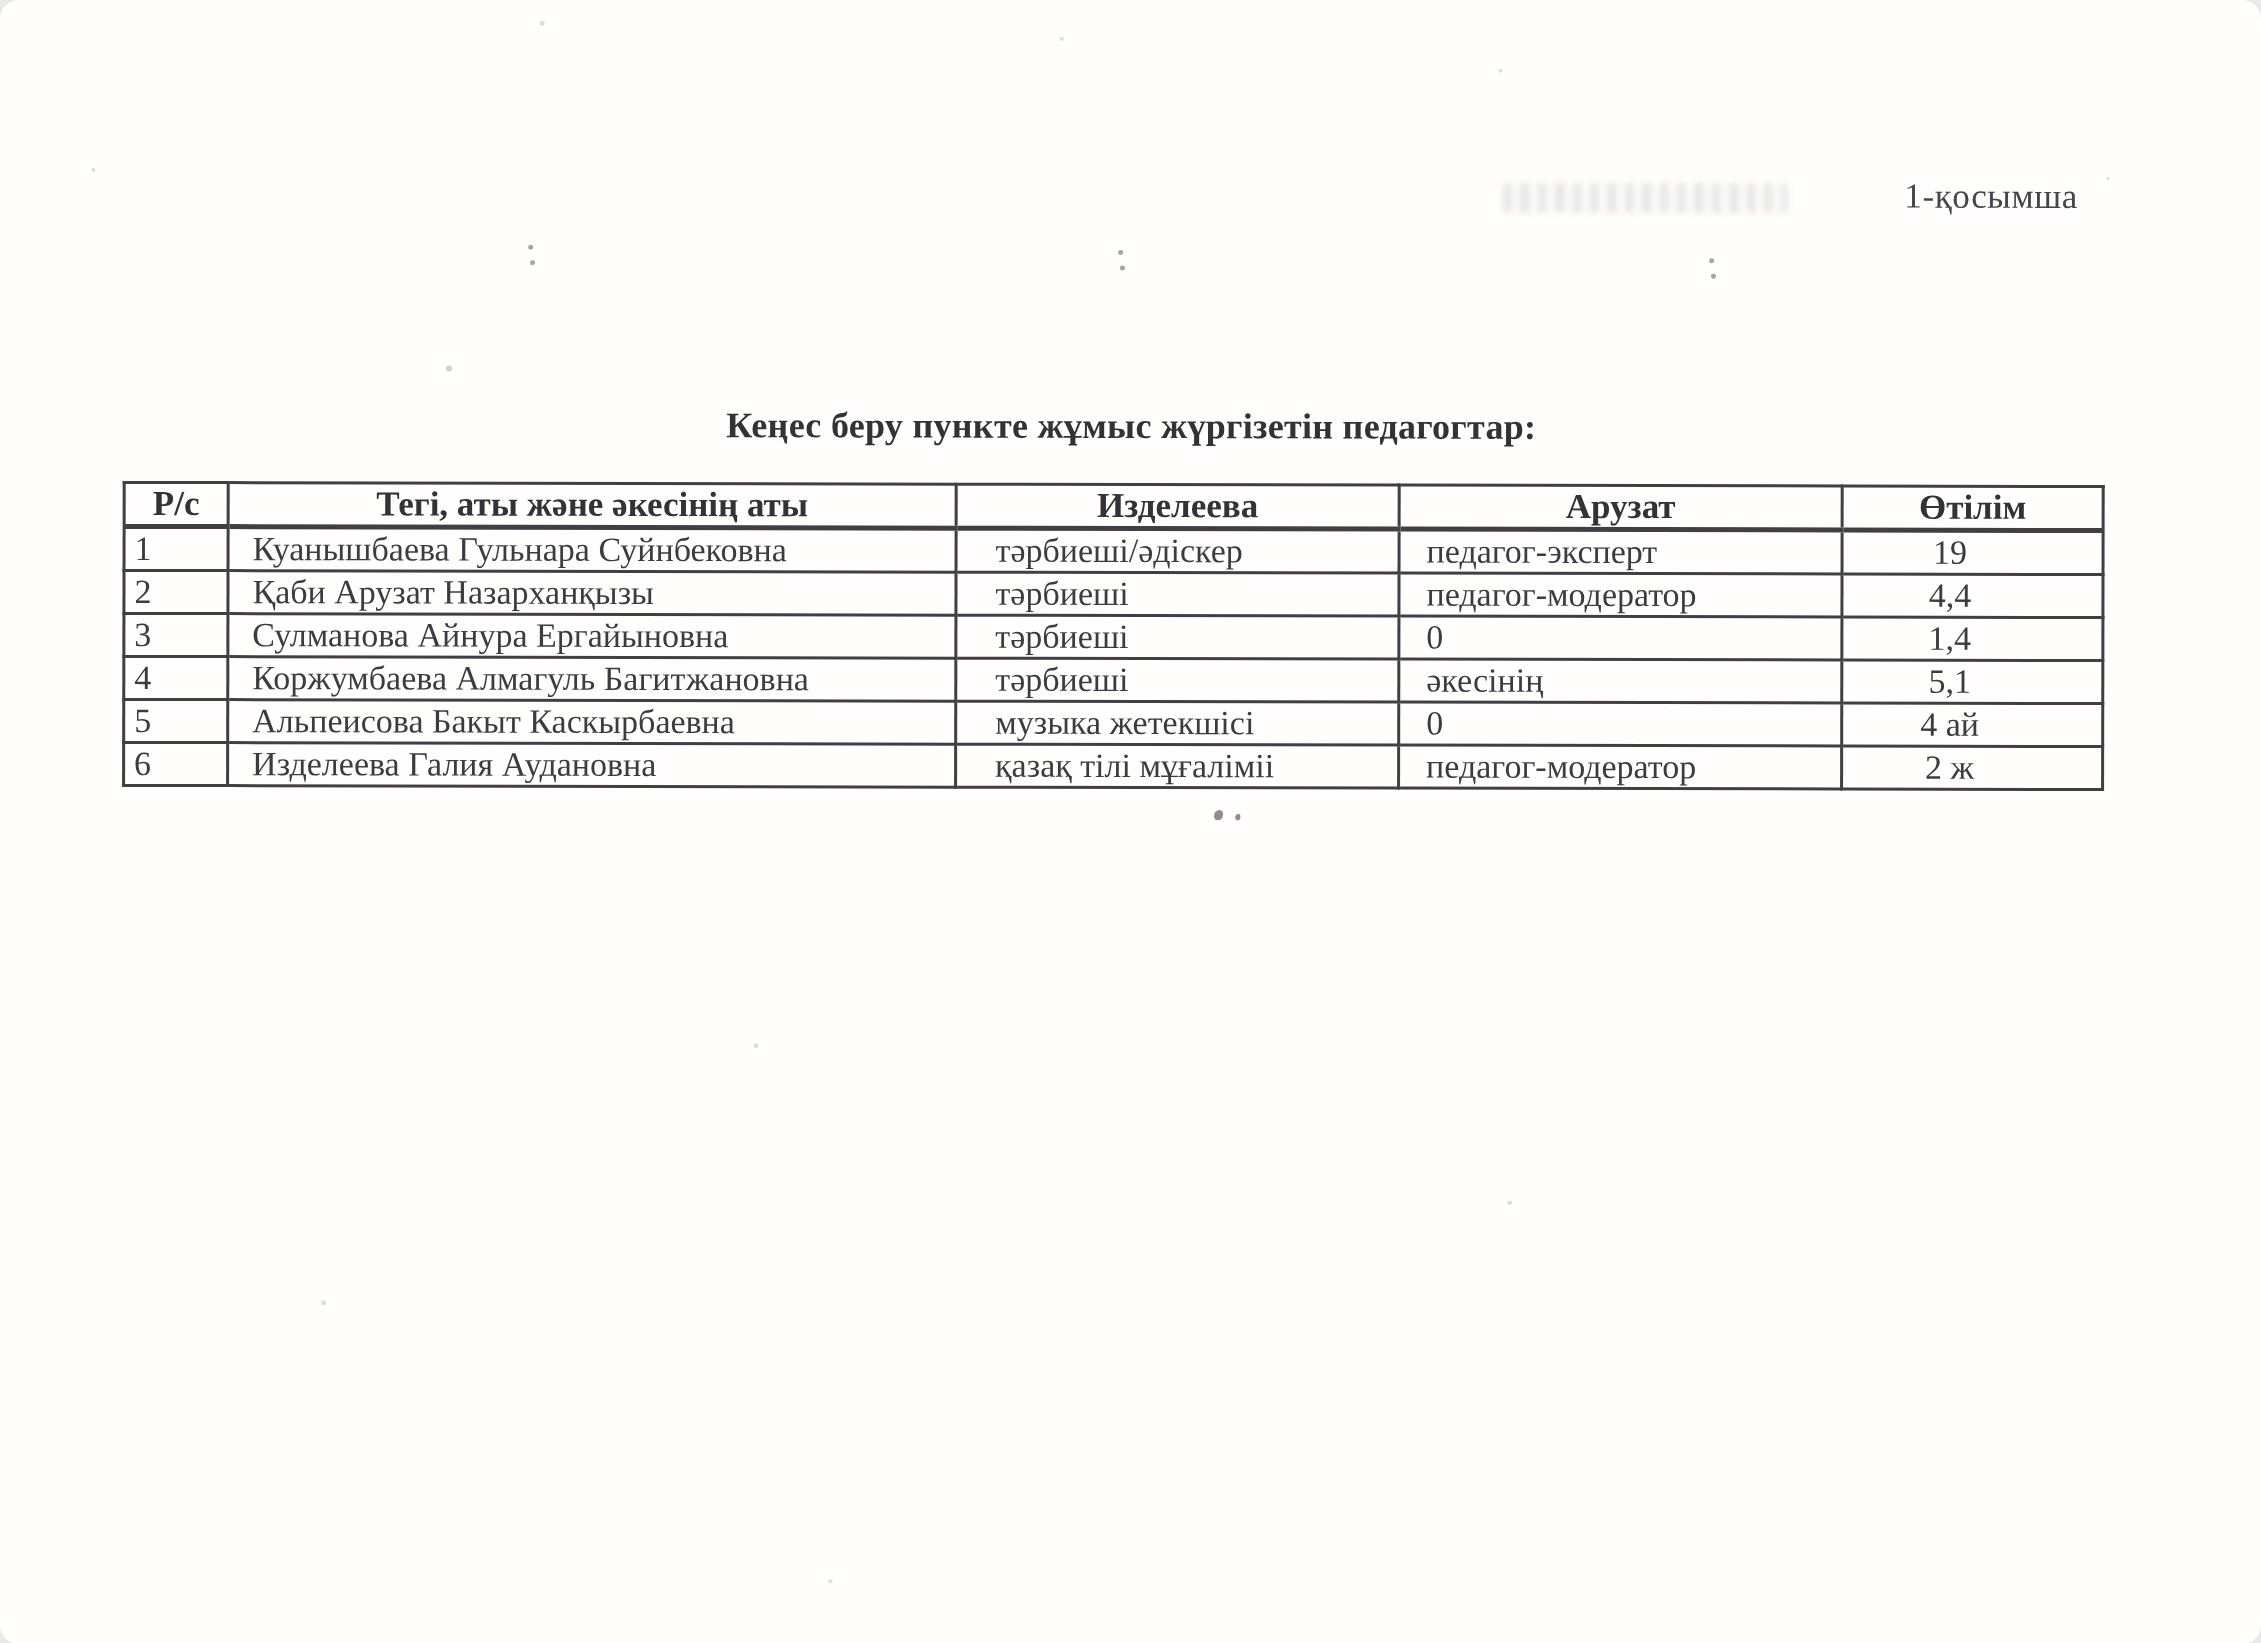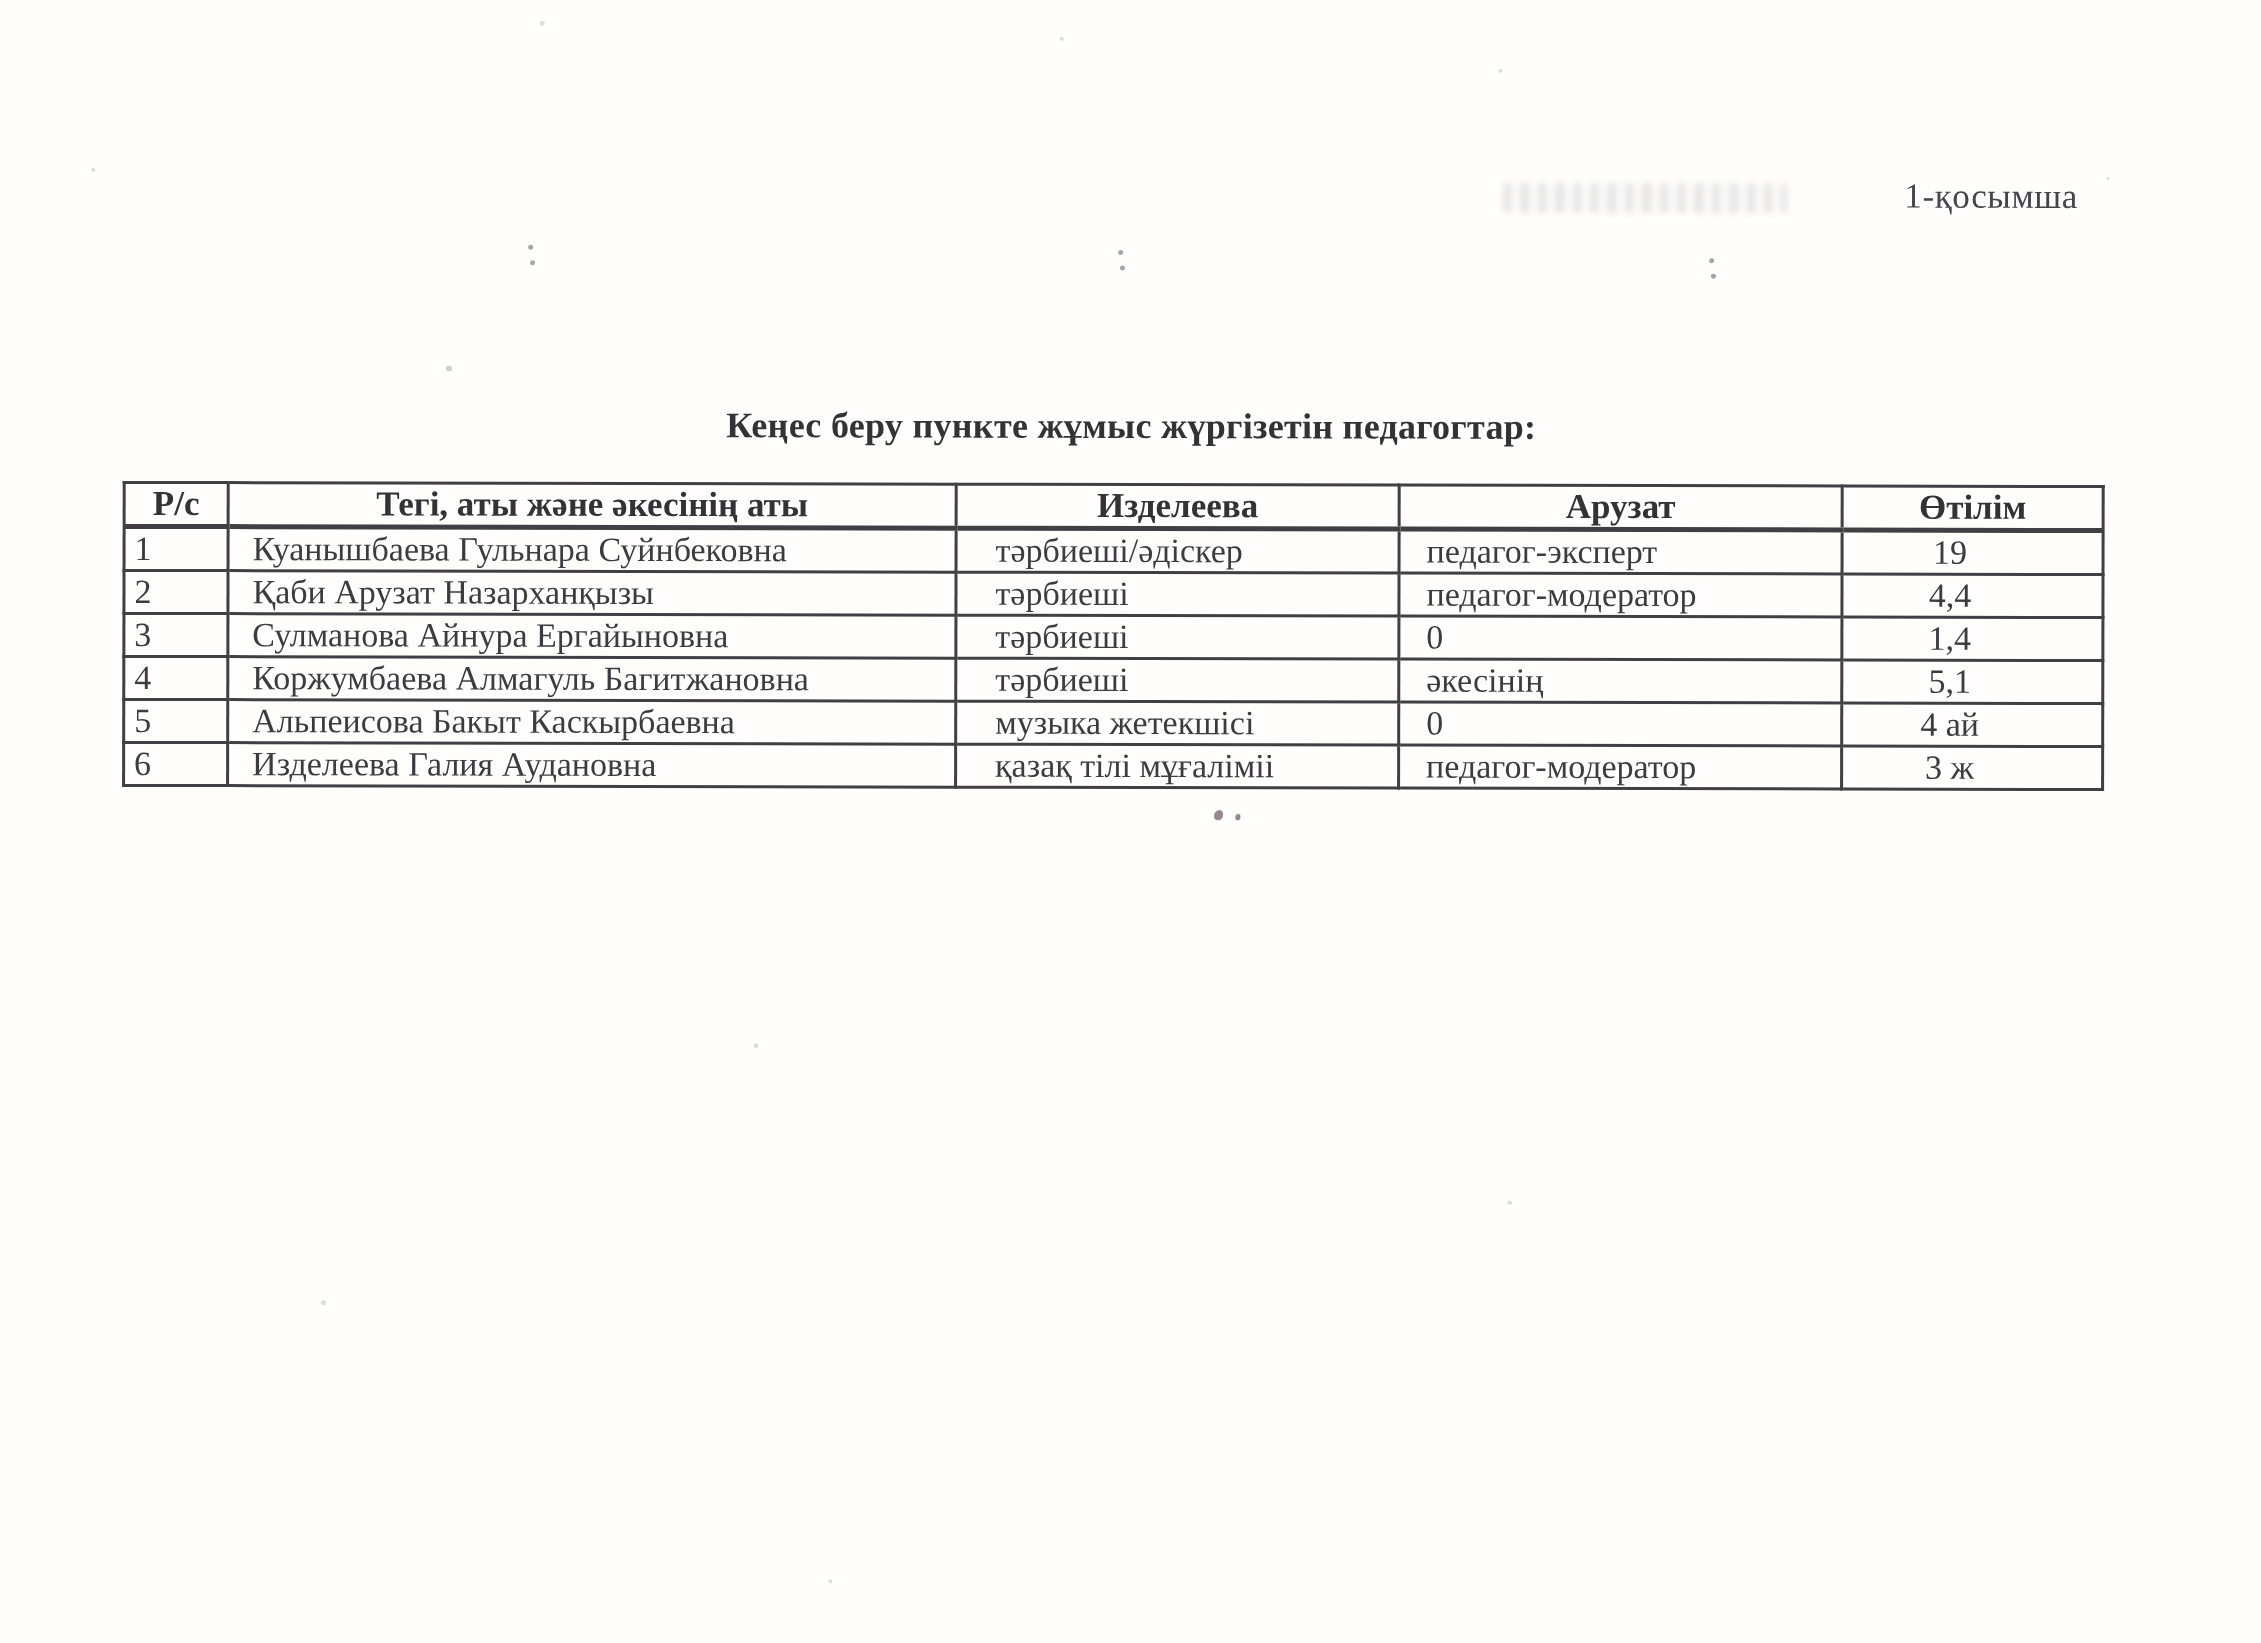--- a/index.html
+++ b/index.html
@@ -8,20 +8,21 @@
     background: #e9e9e9;
   }
   .sheet {
     position: relative;
     width: 2261px;
     height: 1644px;
     background: #fffefd;
     overflow: hidden;
     font-family: "Liberation Serif", "DejaVu Serif", serif;
     color: #3a3a40;
+    border-radius: 19px;
   }
   .content {
     position: absolute;
     inset: 0;
     transform: rotate(0.12deg);
   }
   .annotation {
     position: absolute;
     left: 1903px;
     top: 175px;
@@ -186,21 +187,21 @@
         <td class="c-pos">музыка жетекшісі</td>
         <td class="c-cat">0</td>
         <td class="c-exp">4 ай</td>
       </tr>
 
       <tr>
         <td class="c-num">6</td>
         <td class="c-name">Изделеева Галия Аудановна</td>
         <td class="c-pos">қазақ тілі мұғаліміі</td>
         <td class="c-cat">педагог-модератор</td>
-        <td class="c-exp">3 ж</td>
+        <td class="c-exp">2 ж</td>
       </tr>
     </tbody>
     </table>
 
     <div class="colon" style="left:527px;  top:246px;"></div>
     <div class="colon" style="left:1117px; top:250px;"></div>
     <div class="colon" style="left:1708px; top:257px;"></div>
     <div class="ink-mark"></div>
     <div class="speck" style="left:538px;  top:22px;   width:4.5px; height:4.5px;"></div>
     <div class="speck" style="left:1058px; top:37px;   width:3.9px; height:3.9px;"></div>

